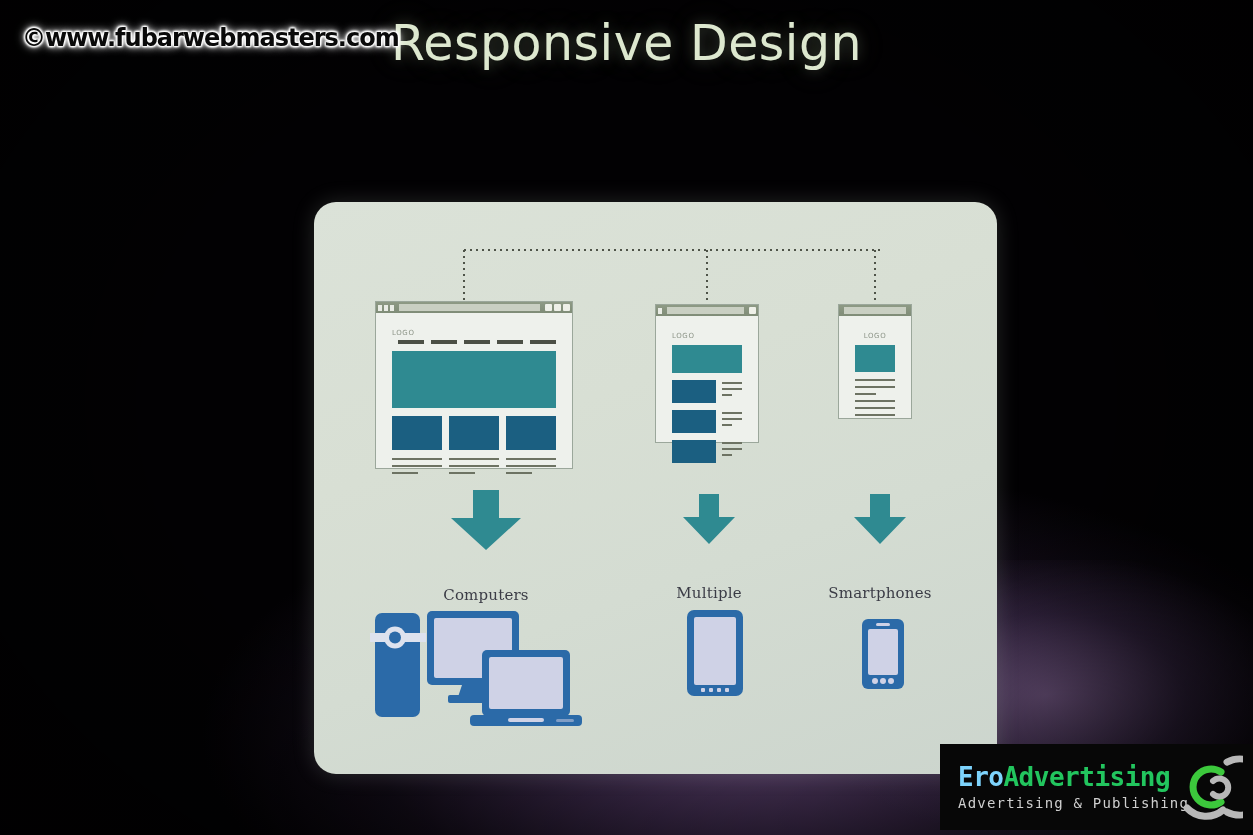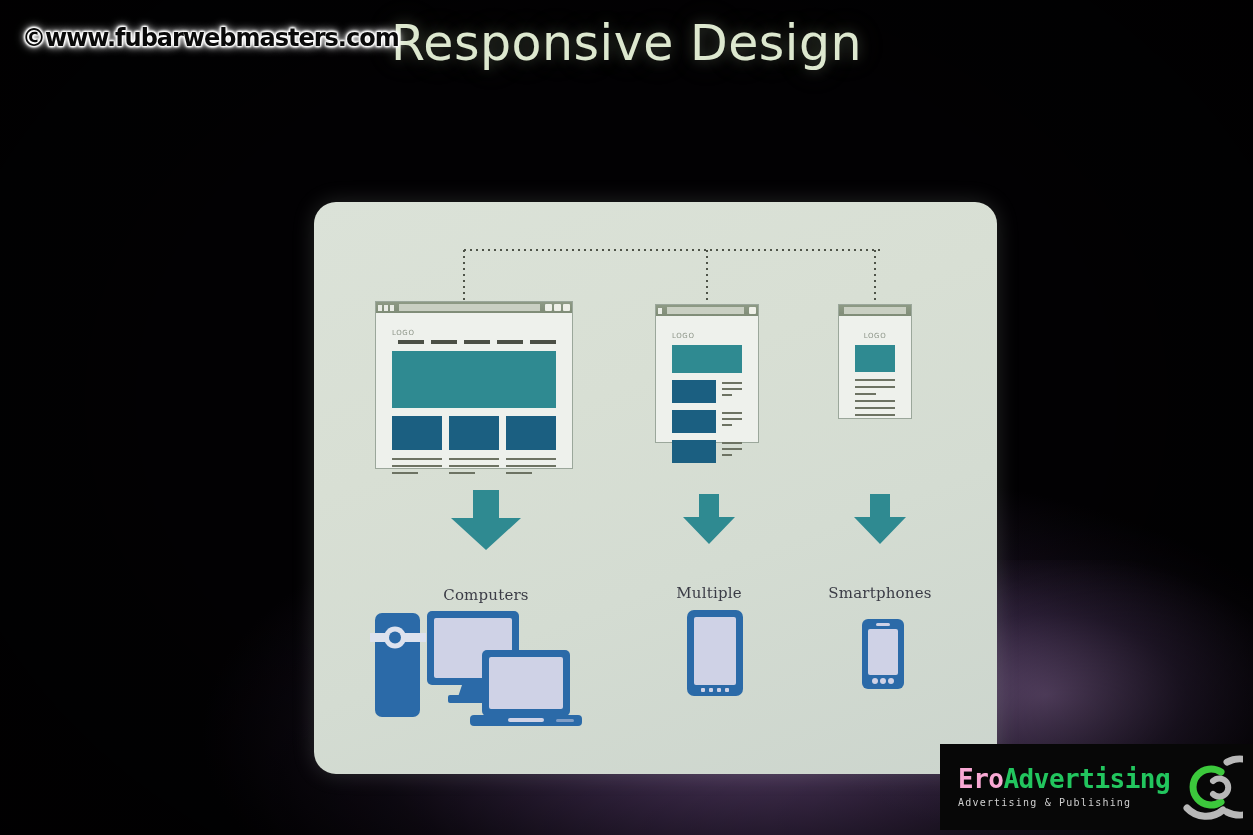--- a/index.html
+++ b/index.html
@@ -158,25 +158,25 @@
     z-index: 30;
     display: flex; align-items: center;
   }
   #ero-text-wrap { padding-left: 18px; }
   #ero-name {
     font-family: "DejaVu Sans Mono", monospace;
     font-size: 26px; font-weight: bold; letter-spacing: -0.5px;
     line-height: 1;
     white-space: nowrap;
   }
-  #ero-name .ero { color: #f9a8d4; }
+  #ero-name .ero { color: #7dd3fc; }
   #ero-name .adv { color: #22c55e; }
   #ero-tag {
     font-family: "DejaVu Sans Mono", monospace;
-    font-size: 10px; color: #cfcfcf; letter-spacing: 1.2px;
+    font-size: 14px; color: #cfcfcf; letter-spacing: 1.2px;
     margin-top: 5px; white-space: nowrap;
   }
   #ero-mark { position: absolute; right: 10px; top: 10px; }
 </style>
 </head>
 <body>
 
 <div id="stage">
 
   <div class="glow glow-purple-bottom"></div>

